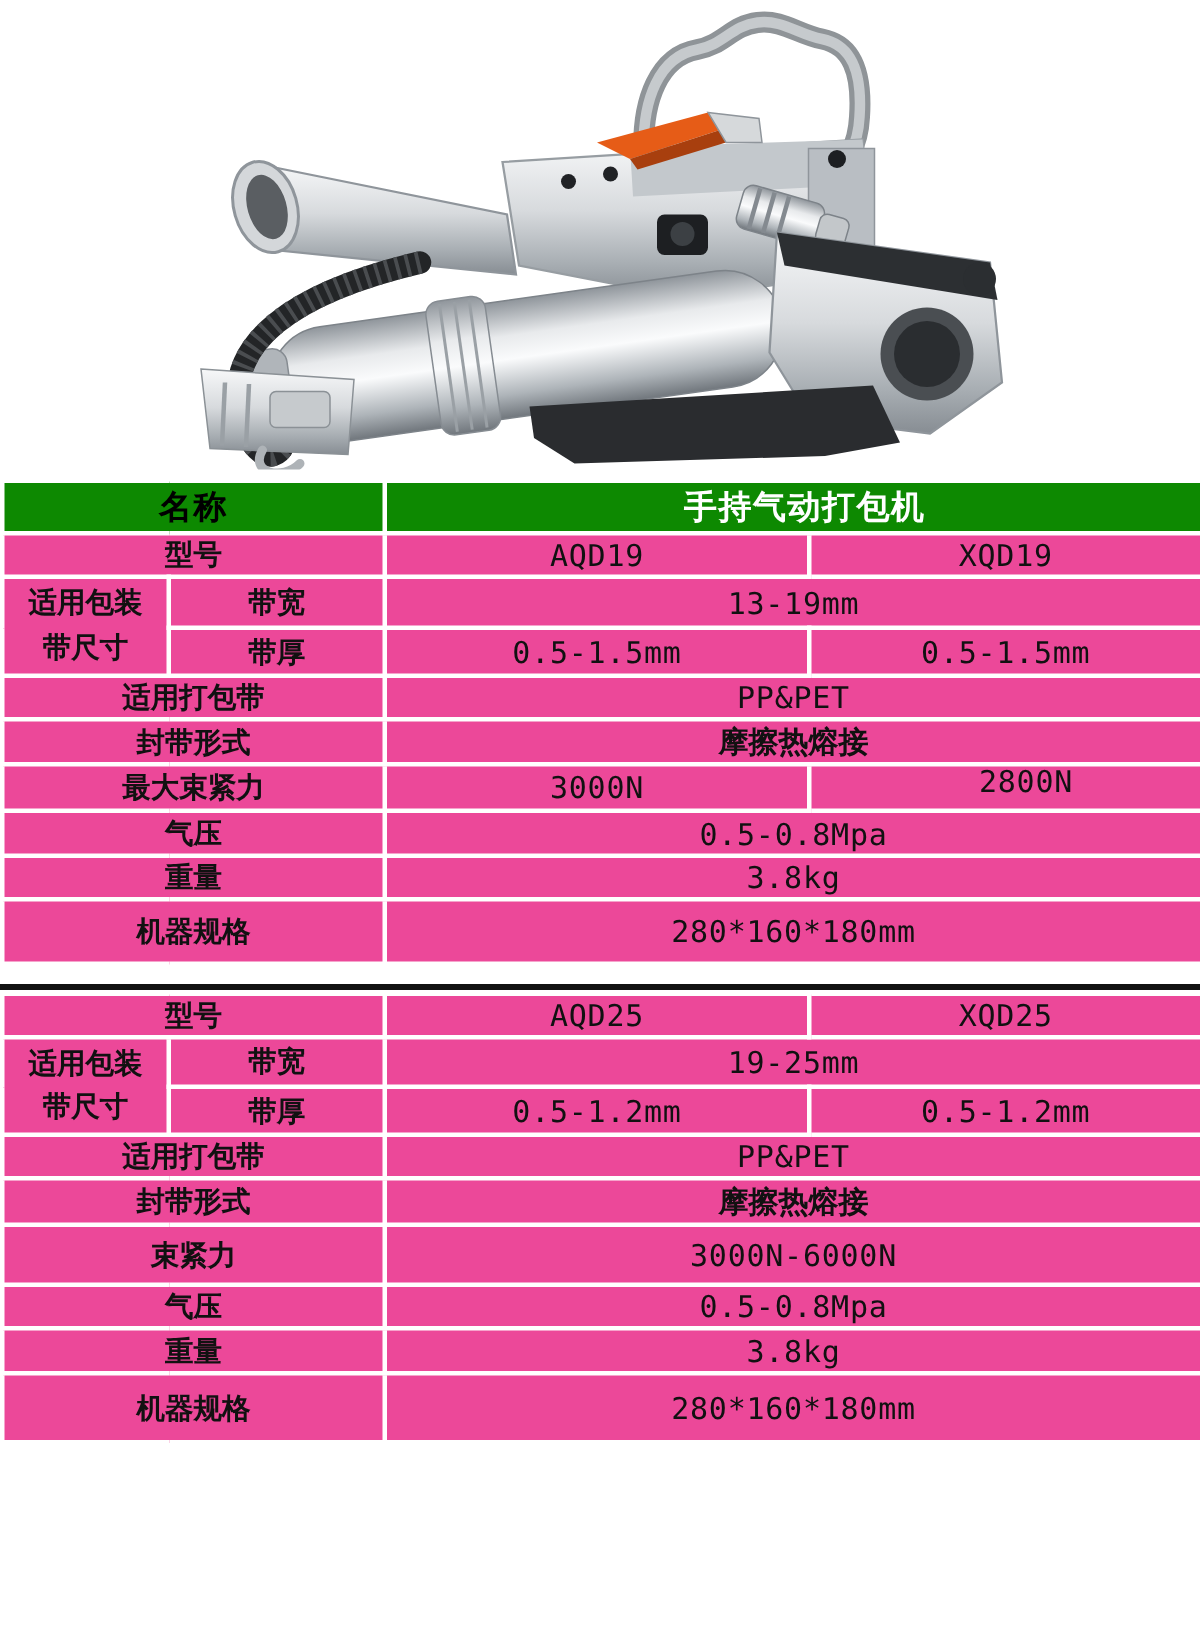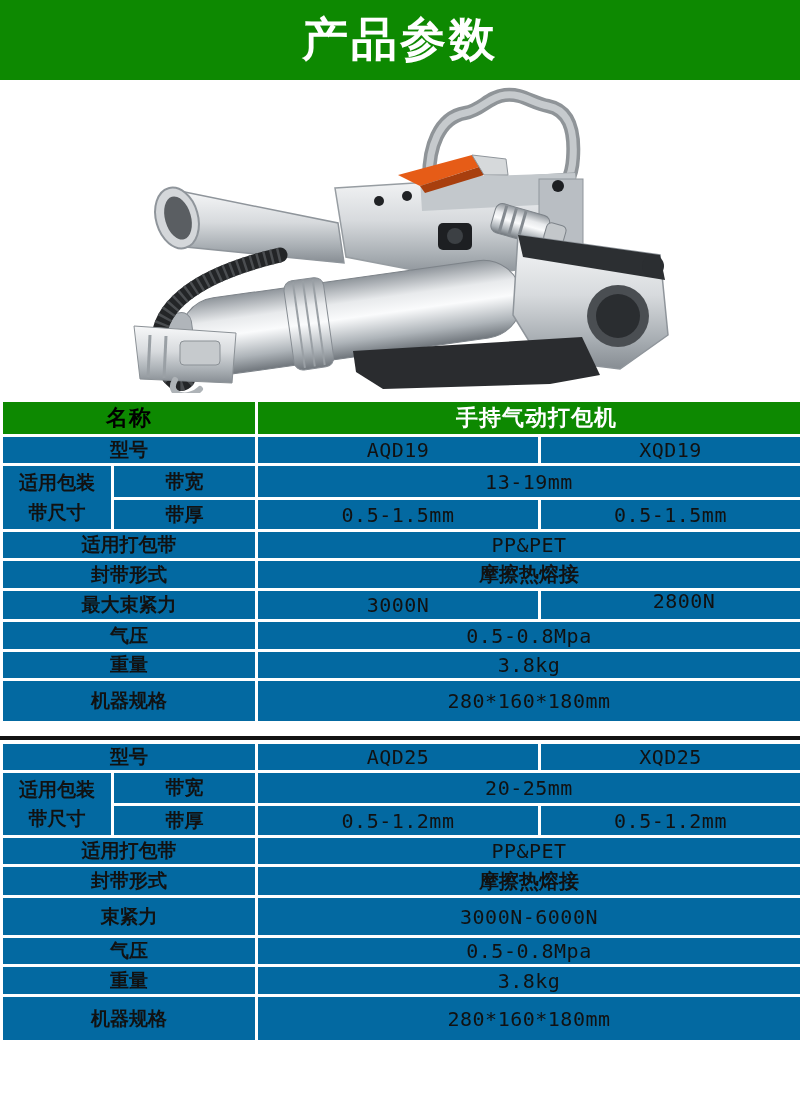--- a/index.html
+++ b/index.html
@@ -16,21 +16,21 @@
     margin:0;color:#ffffff;font-size:46px;font-weight:bold;letter-spacing:3px;
   }
   .photo-area{
     height:316px;display:flex;align-items:center;justify-content:center;
     background:#ffffff;overflow:hidden;
   }
   table.spec{
     width:800px;border-collapse:collapse;table-layout:fixed;margin-top:3px;
   }
   table.spec td{
-    background:#0369a1;border:3px solid #ffffff;
+    background:#ec4899;border:3px solid #ffffff;
     text-align:center;vertical-align:middle;padding:0;
     color:#111111;
   }
   td.label{font-weight:bold;font-size:19px;color:#151515;}
   td.label.two-line{white-space:pre-line;line-height:1.55;}
   td.value{
     font-family:"DejaVu Sans Mono","DejaVu Sans",sans-serif;
     font-weight:normal;font-size:20px;color:#000000;letter-spacing:0.5px;
   }
   tr.green td{
@@ -62,23 +62,20 @@
   #t2 tr.r-tension{height:40px;}
   #t2 tr.r-press{height:28px;}
   #t2 tr.r-weight{height:30px;}
   #t2 tr.r-size{height:46px;}
 </style>
 </head>
 <body>
 
 <div>
 
-  <header class="banner">
-    <h1>产品参数</h1>
-  </header>
 
   <section class="photo-area">
     <svg viewBox="0 0 560 310" width="560" height="310" aria-label="pneumatic strapping tool">
       <defs>
         <linearGradient id="gm" x1="0" y1="0" x2="0" y2="1">
           <stop offset="0" stop-color="#f7f8f9"></stop>
             <stop offset="0.45" stop-color="#d7dadd"></stop>
           <stop offset="0.78" stop-color="#a8aeb3"></stop>
             <stop offset="1" stop-color="#878d93"></stop>
         </linearGradient>
@@ -229,21 +226,21 @@
     <tbody>
         <tr class="r-model">
       <td colspan="2" class="label">型号</td>
       <td class="value">AQD25</td>
       <td class="value">XQD25</td>
     </tr>
     <tr class="r-width">
       <td rowspan="2" class="label two-line">适用包装
 带尺寸</td>
       <td class="label">带宽</td>
-      <td colspan="2" class="value">20-25mm</td>
+      <td colspan="2" class="value">19-25mm</td>
     </tr>
     <tr class="r-thick">
       <td class="label">带厚</td>
       <td class="value">0.5-1.2mm</td>
       <td class="value">0.5-1.2mm</td>
     </tr>
     <tr class="r-straptype">
       <td colspan="2" class="label">适用打包带</td>
       <td colspan="2" class="value">PP&amp;PET</td>
     </tr>

